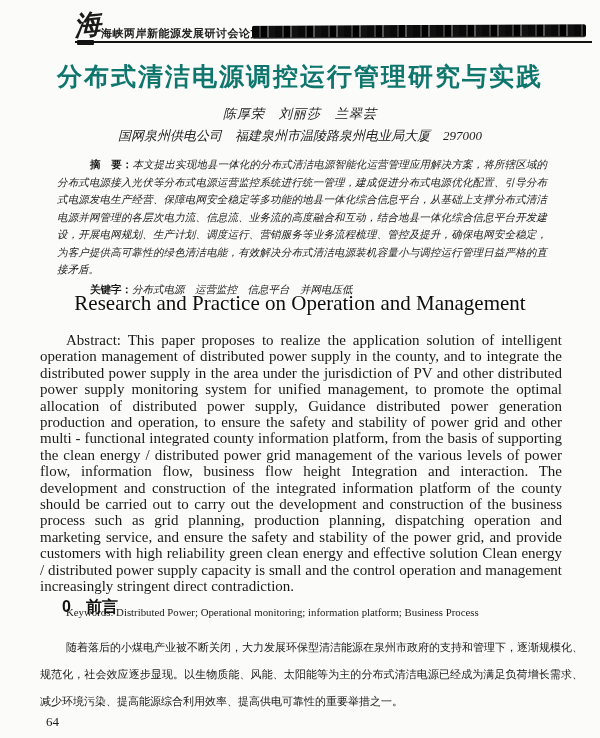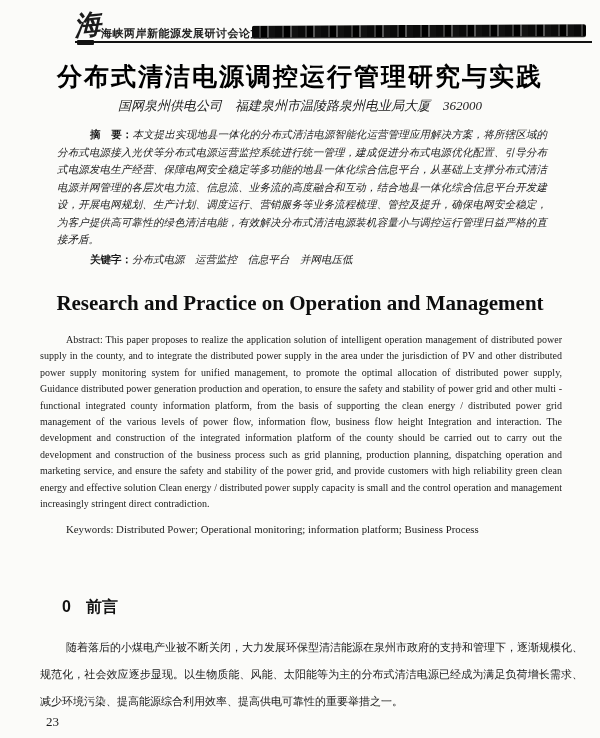--- a/index.html
+++ b/index.html
@@ -28,37 +28,37 @@
       #111;
     box-shadow:0 1px 0 #333;
     transform:rotate(-0.3deg);
   }
   .rule { position:absolute; left:75px; top:41px; width:517px; height:2px; background:#121212; }
 
   
   .zone-top { position:absolute; top:52px; left:0; right:0; }
   .title-zh {
     margin-top:8px; text-align:center; font-size:25px; font-weight:bold;
-    letter-spacing:2px; font-family:"Liberation Sans", sans-serif; color:#000000;
+    letter-spacing:2px; font-family:"Liberation Sans", sans-serif; color:#0f766e;
   }
   .authors { margin-top:12px; text-align:center; font-size:13px; letter-spacing:1px; font-style:italic; }
   .affiliation { margin-top:4px; text-align:center; font-size:13px; font-style:italic; }
 
   .abstract-zh {
     margin:11px 53px 0 57px; font-size:10.5px; line-height:17.5px;
     text-align:justify; font-style:italic; text-indent:21px; color:#1d1d1d;
   }
   .abstract-zh .lbl, .kw-zh .lbl { font-weight:bold; font-family:"Liberation Sans", sans-serif; font-style:normal;margin-left:12px; }
   .kw-zh { margin:2px 53px 0 57px; font-size:10.5px; line-height:17.5px; font-style:italic; text-indent:21px; }
 
   
   .zone-en { position:absolute; top:289px; left:0; right:0; }
-  .title-en { text-align:center; font-size:21px; font-weight:bold; line-height:29px; color:#0e0e0e; }
+  .title-en { text-align:center; font-size:21px; font-weight:normal; line-height:29px; color:#0e0e0e; }
   .abstract-en {
-    margin:14px 38px 0 40px; font-size:10px; line-height:16.4px;
+    margin:14px 38px 0 40px; font-size:15px; line-height:16.4px;
     text-align:justify; text-indent:26px; color:#1a1a1a;
   }
   .kw-en { margin:9px 38px 0 40px; font-size:10.8px; line-height:16px; text-indent:26px; }
 
   
   .zone-body { position:absolute; top:597px; left:0; right:0; height:118px; overflow:hidden; }
   .section-h {
     margin:0 0 16px 62px; font-size:16px; font-weight:bold;
     font-family:"Liberation Sans", sans-serif; color:#131313;
   }
@@ -75,21 +75,22 @@
 <div class="page">
 
   <span class="logo">海</span>
   <span class="logo-blob"></span>
   <div class="series">海峡两岸新能源发展研讨会论文集</div>
   <div class="smudge"></div>
   <div class="rule"></div>
 
   <div class="zone-top">
     <h1 class="title-zh">分布式清洁电源调控运行管理研究与实践</h1>
-    <div class="affiliation">国网泉州供电公司　福建泉州市温陵路泉州电业局大厦　362000</div>
+    <div class="authors">陈厚荣　刘丽莎　兰翠芸</div>
+    <div class="affiliation">国网泉州供电公司　福建泉州市温陵路泉州电业局大厦　297000</div>
 
     <p class="abstract-zh"><span class="lbl">摘　要：</span><span>本文提出实现地县一体化的分布式清洁电源智能化运营管理应用解决方案，将所辖区域的分布式电源接入光伏等分布式电源运营监控系统进行统一管理，建成促进分布式电源优化配置、引导分布式电源发电生产经营、保障电网安全稳定等多功能的地县一体化综合信息平台，从基础上支撑分布式清洁电源并网管理的各层次电力流、信息流、业务流的高度融合和互动，结合地县一体化综合信息平台开发建设，开展电网规划、生产计划、调度运行、营销服务等业务流程梳理、管控及提升，确保电网安全稳定，为客户提供高可靠性的绿色清洁电能，有效解决分布式清洁电源装机容量小与调控运行管理日益严格的直接矛盾。</span></p>
 
     <p class="kw-zh"><span class="lbl">关键字：</span><span>分布式电源　运营监控　信息平台　并网电压低</span></p>
   </div>
 
   <div class="zone-en">
     <div class="title-en">
       <div>Research and Practice on Operation and Management</div>
     </div>
@@ -100,14 +101,14 @@
   </div>
 
   <div class="zone-body">
     <div class="section-h">
       <span class="sec-no">0</span><span>前言</span>
     </div>
     <p class="body-para">随着落后的小煤电产业被不断关闭，大力发展环保型清洁能源在泉州市政府的支持和管理下，逐渐规模化、规范化，社会效应逐步显现。以生物质能、风能、太阳能等为主的分布式清洁电源已经成为满足负荷增长需求、减少环境污染、提高能源综合利用效率、提高供电可靠性的重要举措之一。</p>
     <p class="body-para">泉州地区分布式清洁电源建设逐年递增，在发电技术日趋成熟、发电成本日益降低、大量分布式发电设备亟待并网运行的情形下，分布式清洁电源的“低”（并网电压低）、“小”（装机容量</p>
   </div>
 
-  <div class="page-no">23</div>
+  <div class="page-no">64</div>
 </div>
 
 </body></html>

